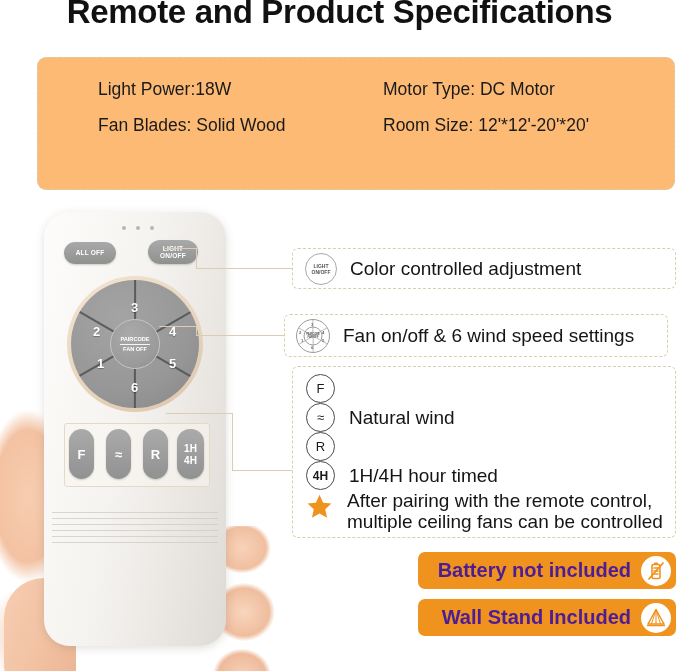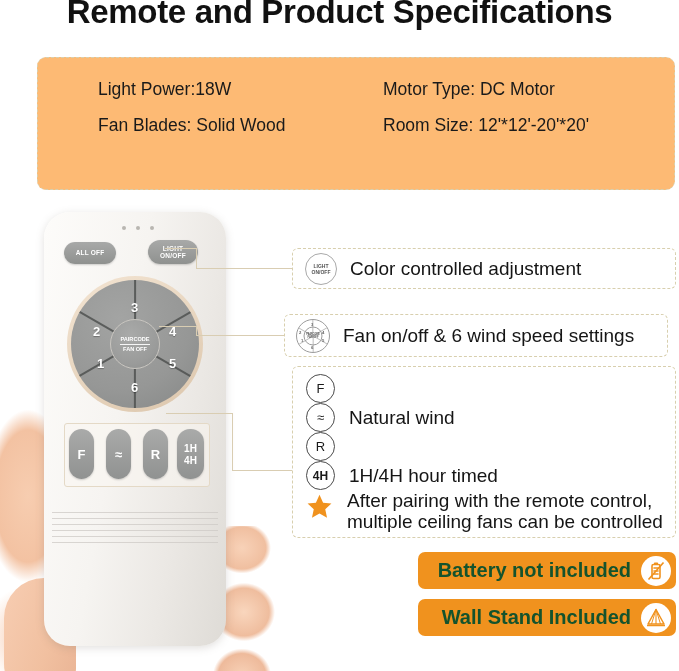--- a/index.html
+++ b/index.html
@@ -154,21 +154,21 @@
   .ltext.two{white-space:normal;width:330px;}
   .star{width:27px;height:27px;flex:0 0 auto;position:relative;margin-top:3px;}
   
   .badge{
     position:absolute;height:37px;border-radius:7px;background:#f0921e;
     display:flex;align-items:center;justify-content:flex-end;
   }
   .b1{left:418px;top:552px;width:258px;}
   .b2{left:418px;top:599px;width:258px;}
   .badge-text{
-    color:#14532d;font-size:20px;font-weight:bold;margin-right:10px;white-space:nowrap;
+    color:#4c1d95;font-size:20px;font-weight:bold;margin-right:10px;white-space:nowrap;
   }
   .badge-ic{
     width:30px;height:30px;border-radius:50%;background:#fff;margin-right:5px;
     flex:0 0 auto;position:relative;overflow:hidden;
   }
 </style>
 </head>
 <body>
 
 <div class="title">Remote and Product Specifications</div>

